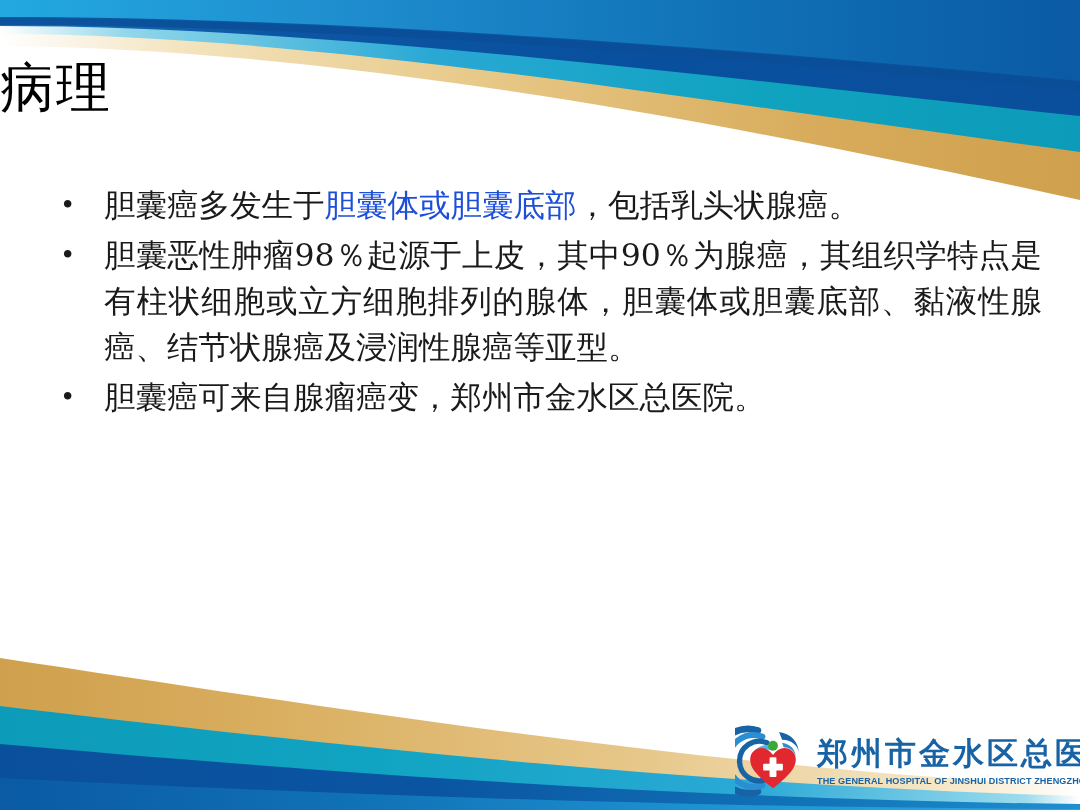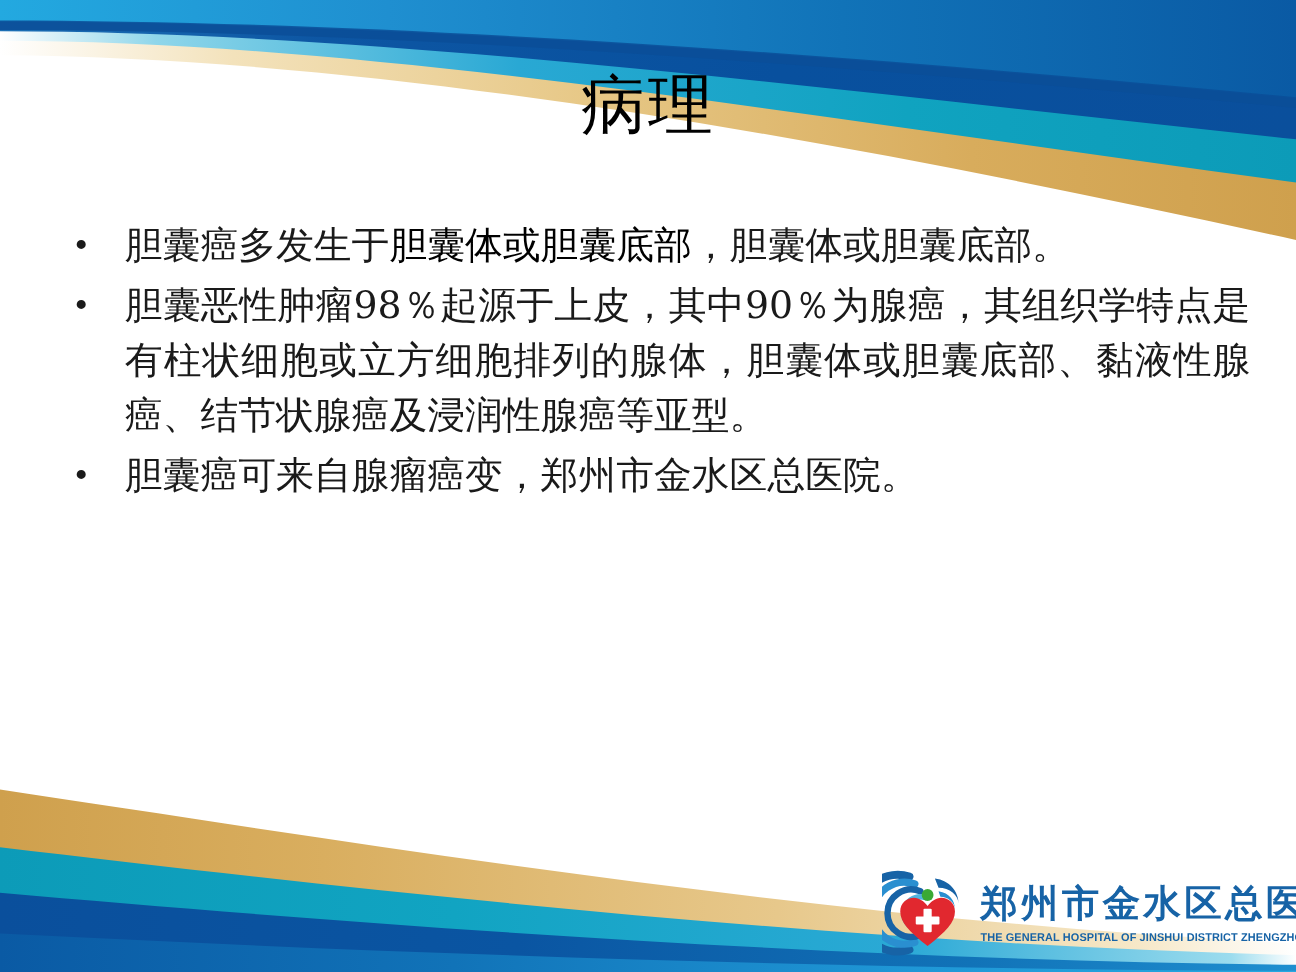--- a/index.html
+++ b/index.html
@@ -25,21 +25,21 @@
   }
   .deco-top   { top: 0;    height: 200px; }
   .deco-bottom{ bottom: 0; height: 170px; }
 
   
   .title {
     position: absolute;
     top: 58px;
     left: 0;
     width: 1080px;
-    text-align: center;
+    text-align: left;
     font-size: 54px;
     line-height: 1.1;
     color: #000000;
     letter-spacing: 2px;
     font-family: "DejaVu Serif", "Liberation Serif", serif;
   }
 
   
   .body-block {
     position: absolute;
@@ -64,21 +64,21 @@
     font-size: 26px;
     line-height: 46px;
     color: #1a1a1a;
     box-sizing: border-box;
   }
   .bullet-text {
     flex: 1 1 auto;
     text-align: justify;
     text-justify: inter-ideograph;
   }
-  .hl-red { color: #000000; }
+  .hl-red { color: #1d4ed8; }
 
   
   .logo {
     position: absolute;
     left: 735px;
     top: 722px;
     width: 330px;
     height: 78px;
     display: flex;
     align-items: center;
@@ -168,21 +168,21 @@
              C700,54 320,25 0,25 Z" fill="#0a4d98" opacity="0.85"></path>
   </svg>
 
   <div class="title">病理</div>
 
   <div class="body-block">
 
     <div class="bullet">
       <span class="bullet-mark">•</span>
       <span class="bullet-text">
-        <span>胆囊癌多发生于</span><span class="hl-red">胆囊体或胆囊底部</span><span>，胆囊体或胆囊底部。</span>
+        <span>胆囊癌多发生于</span><span class="hl-red">胆囊体或胆囊底部</span><span>，包括乳头状腺癌。</span>
       </span>
     </div>
 
     <div class="bullet">
       <span class="bullet-mark">•</span>
       <span class="bullet-text">胆囊恶性肿瘤98％起源于上皮，其中90％为腺癌，其组织学特点是有柱状细胞或立方细胞排列的腺体，胆囊体或胆囊底部、黏液性腺癌、结节状腺癌及浸润性腺癌等亚型。</span>
     </div>
 
     <div class="bullet">
       <span class="bullet-mark">•</span>

